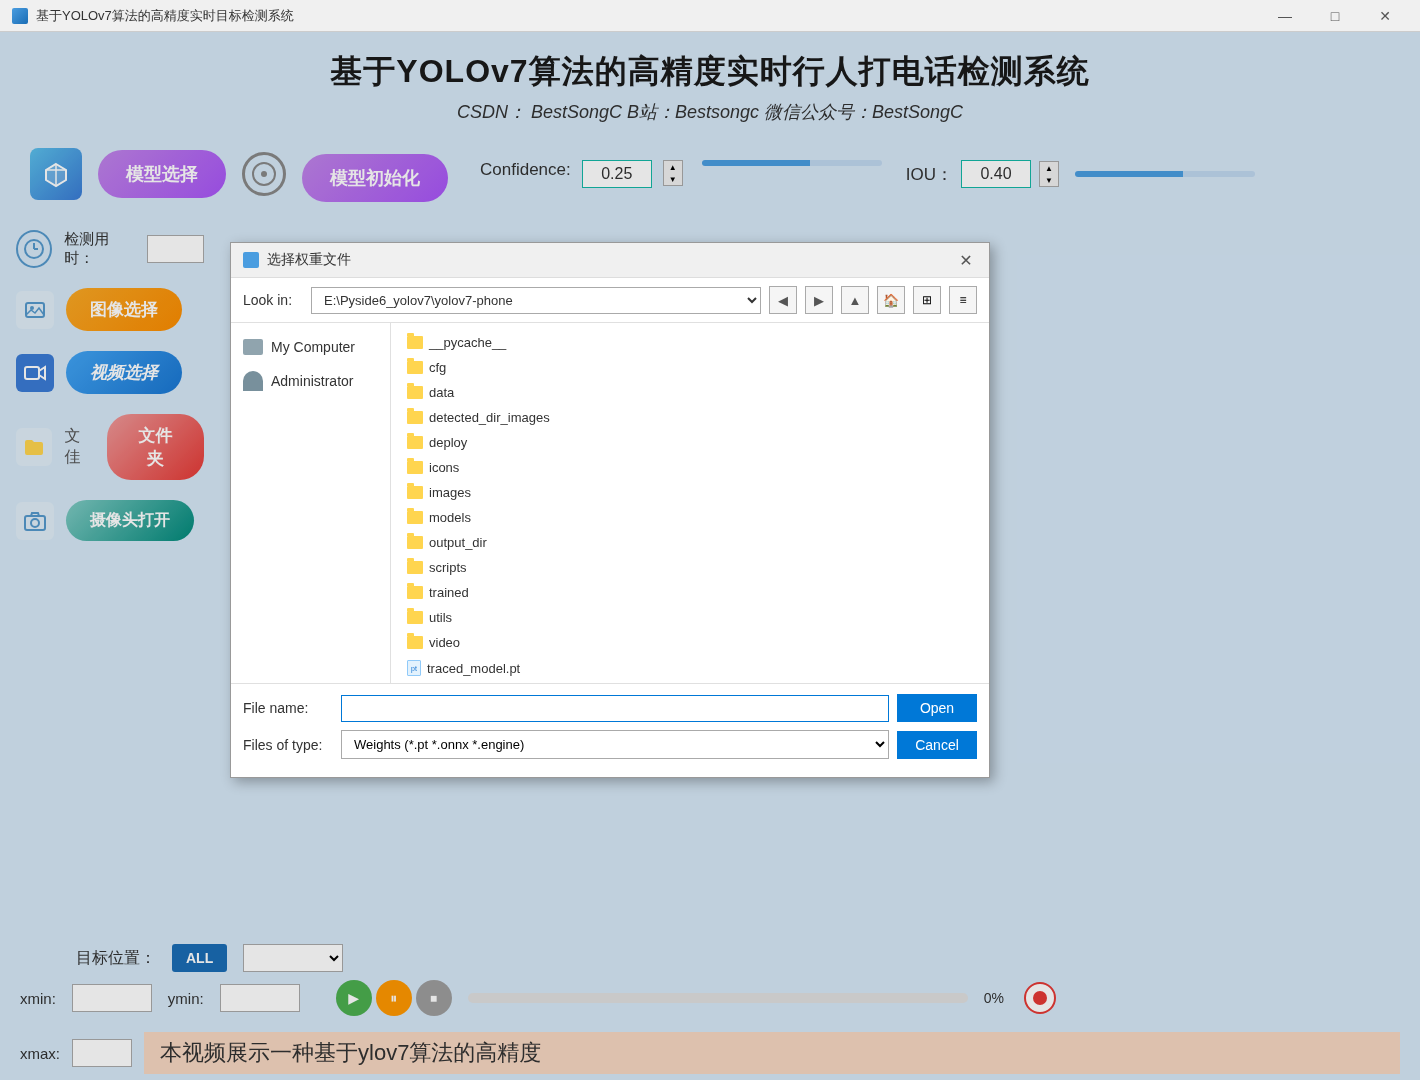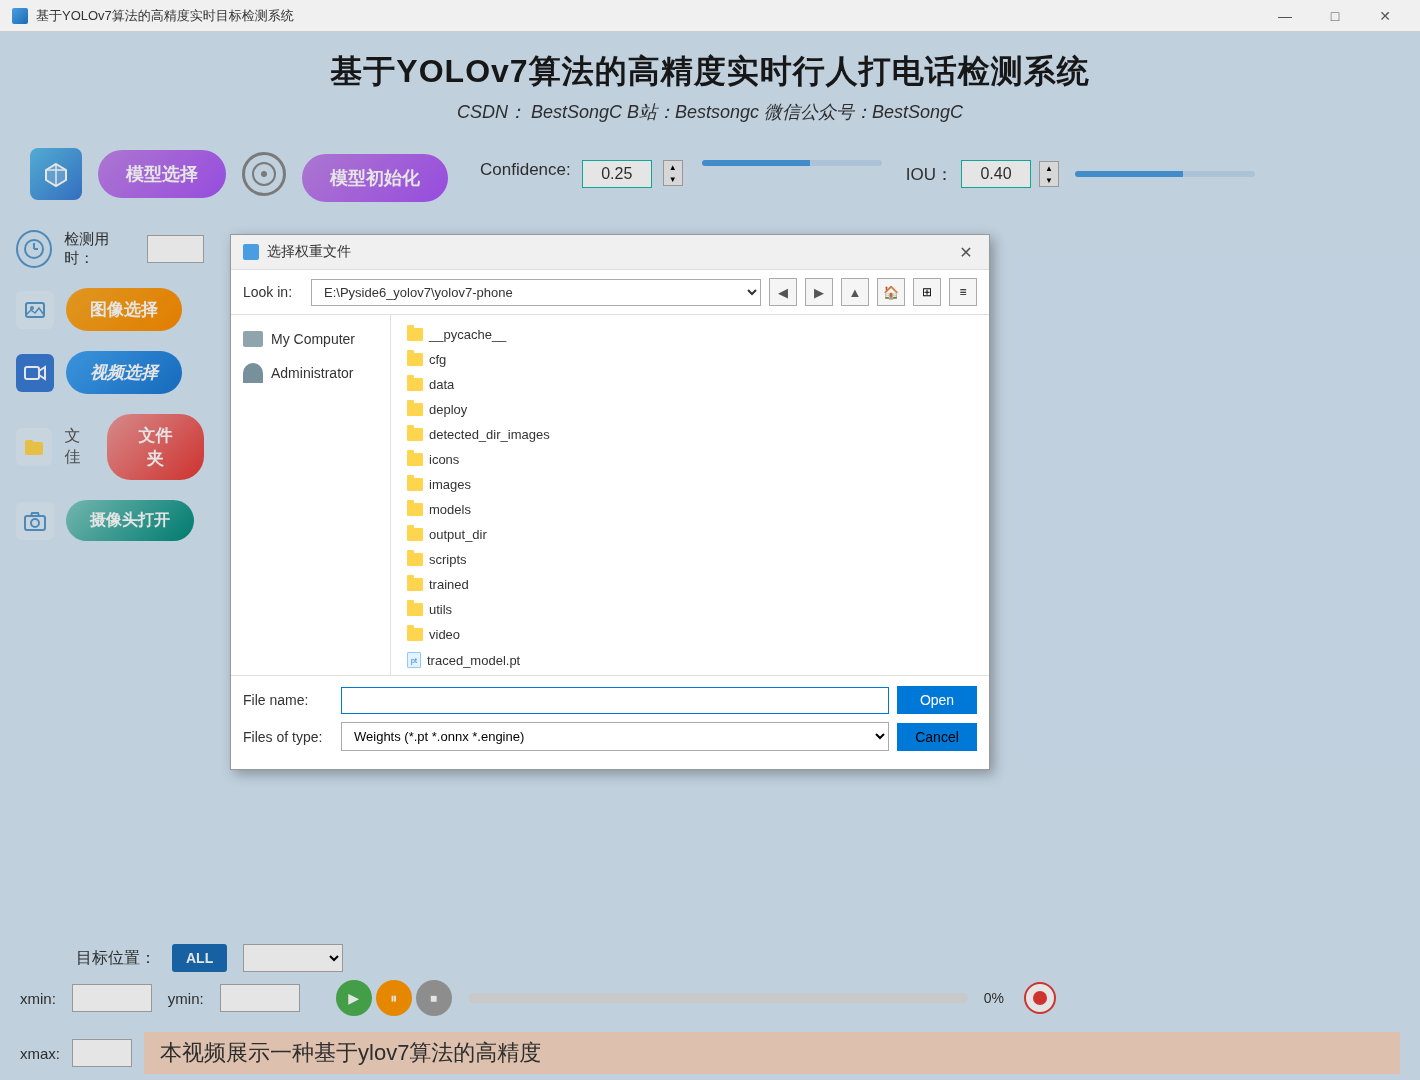--- a/index.html
+++ b/index.html
@@ -385,21 +385,21 @@
 
     
     .dialog-overlay {
       position: absolute;
       top: 0; left: 0; right: 0; bottom: 0;
       background: rgba(0,0,0,0.1);
       z-index: 100;
     }
     .file-dialog {
       position: absolute;
-      top: 202px;
+      top: 210px;
       left: 230px;
       width: 760px;
       background: white;
       border: 1px solid #999;
       box-shadow: 4px 4px 12px rgba(0,0,0,0.3);
       z-index: 200;
     }
     .dialog-title-bar {
       background: #f0f0f0;
       padding: 6px 12px;
@@ -600,21 +600,21 @@
       background: #0078d7;
       color: white;
       border: none;
       padding: 6px 20px;
       font-size: 14px;
       cursor: pointer;
       min-width: 80px;
     }
     .cancel-btn {
       background: #0078d7;
-      color: #000000;
+      color: #ffffff;
       border: none;
       padding: 6px 13px;
       font-size: 14px;
       cursor: pointer;
       min-width: 80px;
     }
 
     .sidebar-row {
       display: flex;
       align-items: center;
@@ -881,25 +881,25 @@
           <div class="file-item">
             <div class="file-folder-icon"></div>
             <span>cfg</span>
           </div>
           <div class="file-item">
             <div class="file-folder-icon"></div>
             <span>data</span>
           </div>
           <div class="file-item">
             <div class="file-folder-icon"></div>
+            <span>detected_dir_images</span>
+          </div>
+          <div class="file-item">
+            <div class="file-folder-icon"></div>
             <span>deploy</span>
-          </div>
-          <div class="file-item">
-            <div class="file-folder-icon"></div>
-            <span>detected_dir_images</span>
           </div>
           <div class="file-item">
             <div class="file-folder-icon"></div>
             <span>icons</span>
           </div>
           <div class="file-item">
             <div class="file-folder-icon"></div>
             <span>images</span>
           </div>
           <div class="file-item">

